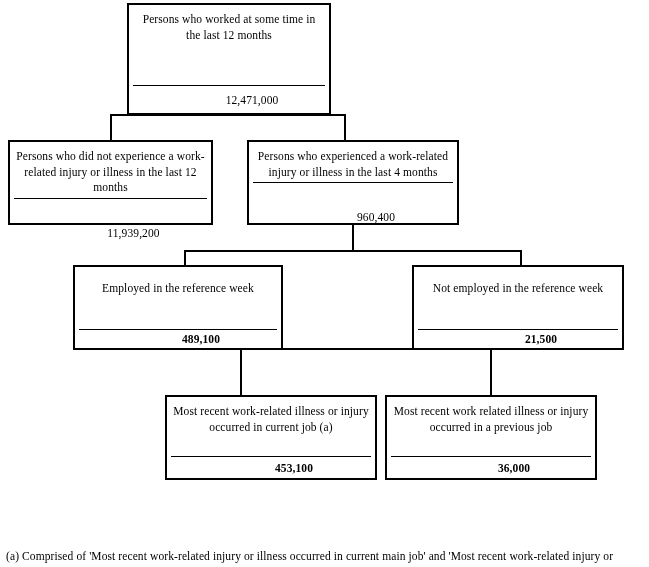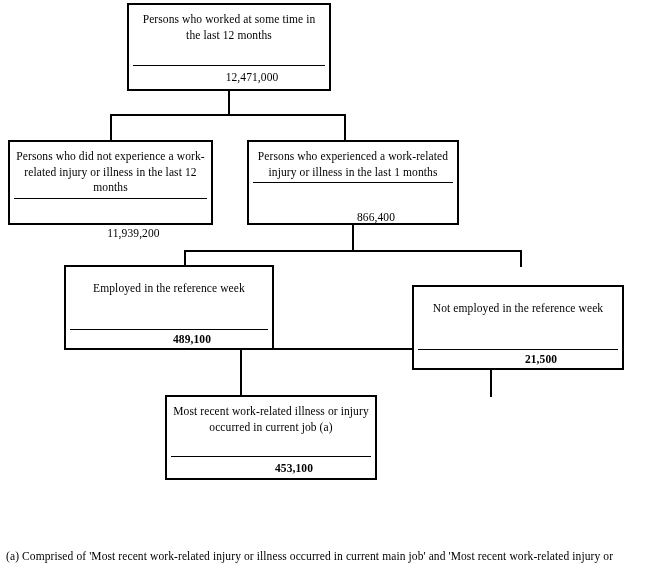--- a/index.html
+++ b/index.html
@@ -55,31 +55,31 @@
     height: 24px;
     display: flex;
     align-items: center;
     justify-content: center;
     font-size: 11.5px;
     letter-spacing: 0.1px;
     padding-left: 46px;
   }
 
   
-  #box-top       { left: 127px; top: 3px;   width: 204px; height: 88px; }
+  #box-top       { left: 127px; top: 3px;   width: 204px; height: 112px; }
   #box-top .node-label  { height: 59px; }
   #box-top .node-value  { height: 27px; }
 
   #box-no-injury { left: 8px;   top: 140px; width: 205px; height: 85px; }
   #box-injury    { left: 247px; top: 140px; width: 212px; height: 85px; }
   #box-no-injury .node-label, #box-injury .node-label { height: 59px; }
   #box-no-injury .node-value, #box-injury .node-value { height: 24px; margin-top: 28px; }
 
-  #box-employed     { left: 64px;  top: 265px; width: 210px; height: 85px; }
-  #box-not-employed { left: 412px; top: 265px; width: 212px; height: 85px; margin-top: 20px; }
+  #box-employed     { left: 73px;  top: 265px; width: 210px; height: 85px; }
+  #box-not-employed { left: 412px; top: 265px; width: 212px; height: 85px; }
   #box-employed .node-label, #box-not-employed .node-label { height: 59px; padding-top: 14px; }
   #box-employed .node-value, #box-not-employed .node-value { height: 24px; font-weight: bold; }
 
   #box-current-job  { left: 133px; top: 395px; width: 212px; height: 85px; margin-left: 32px; }
   #box-previous-job { left: 385px; top: 395px; width: 212px; height: 85px; }
   #box-current-job .node-label, #box-previous-job .node-label { height: 59px; }
   #box-current-job .node-value, #box-previous-job .node-value { height: 24px; font-weight: bold; }
 
   
   .conn {
@@ -144,39 +144,44 @@
     <div class="node-value">12,471,000</div>
   </div>
 
   <div class="node" id="box-no-injury">
     <div class="node-label">Persons who did not experience a work-related injury or illness in the last 12 months</div>
     <div class="node-divider"></div>
     <div class="node-value">11,939,200</div>
   </div>
 
   <div class="node" id="box-injury">
-    <div class="node-label">Persons who experienced a work-related injury or illness in the last 1 months</div>
+    <div class="node-label">Persons who experienced a work-related injury or illness in the last 4 months</div>
     <div class="node-divider"></div>
-    <div class="node-value">866,400</div>
+    <div class="node-value">960,400</div>
   </div>
 
   <div class="node" id="box-employed">
     <div class="node-label">Employed in the reference week</div>
     <div class="node-divider"></div>
     <div class="node-value">489,100</div>
   </div>
 
   <div class="node" id="box-not-employed">
     <div class="node-label">Not employed in the reference week</div>
     <div class="node-divider"></div>
     <div class="node-value">21,500</div>
   </div>
 
   <div class="node" id="box-current-job">
     <div class="node-label">Most recent work-related illness or injury occurred in current job (a)</div>
     <div class="node-divider"></div>
     <div class="node-value">453,100</div>
   </div>
 
+  <div class="node" id="box-previous-job">
+    <div class="node-label">Most recent work related illness or injury occurred in a previous job</div>
+    <div class="node-divider"></div>
+    <div class="node-value">36,000</div>
+  </div>
 
   <div id="footnote">(a) Comprised of 'Most recent work-related injury or illness occurred in current main job' and 'Most recent work-related injury or illness occured in current other job'.</div>
 
 </div>
 
 </body></html>

